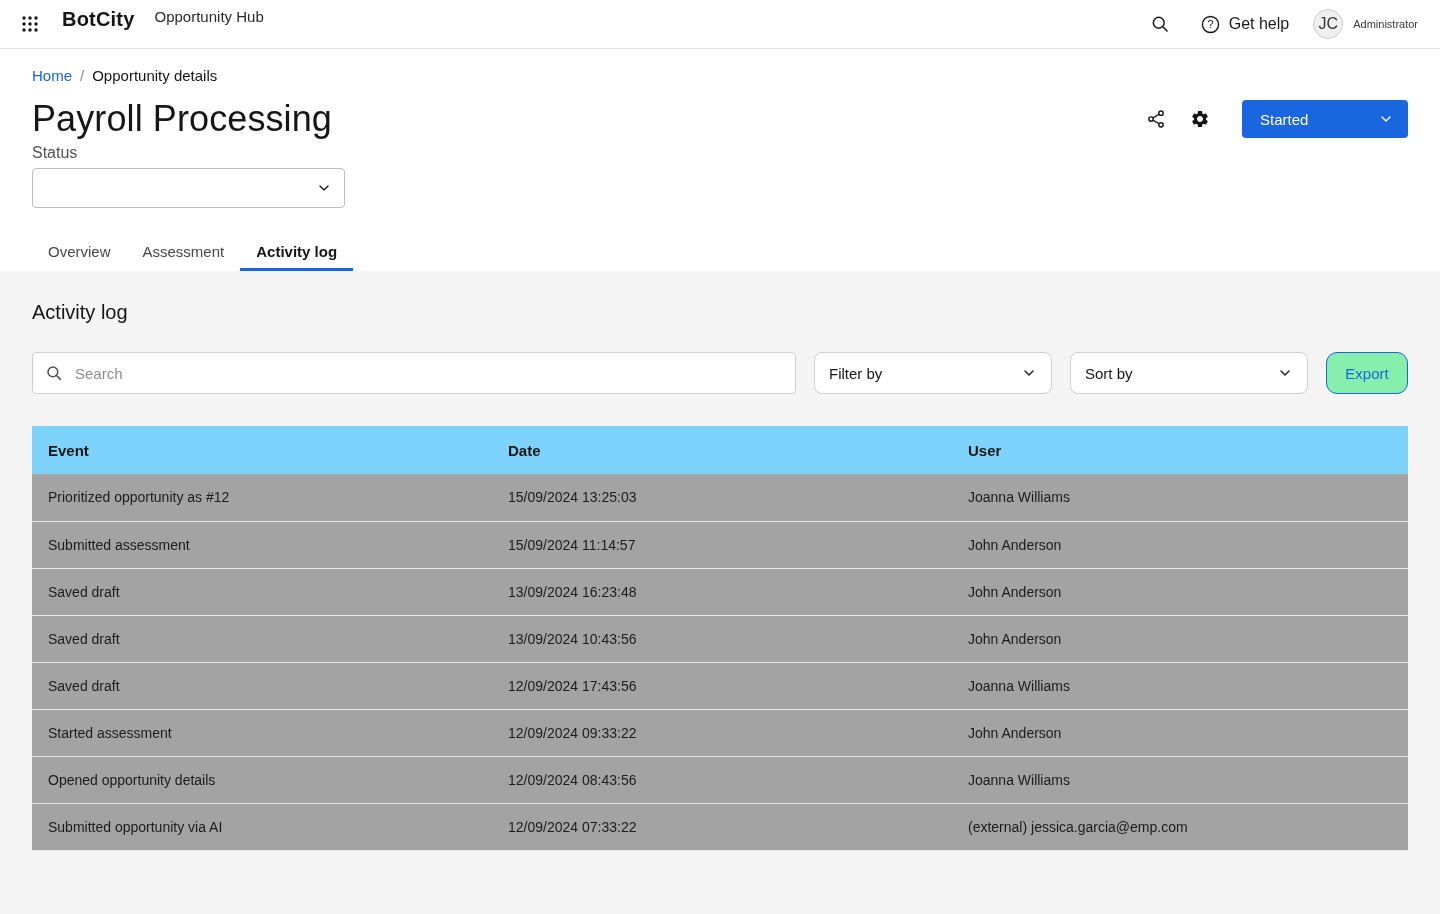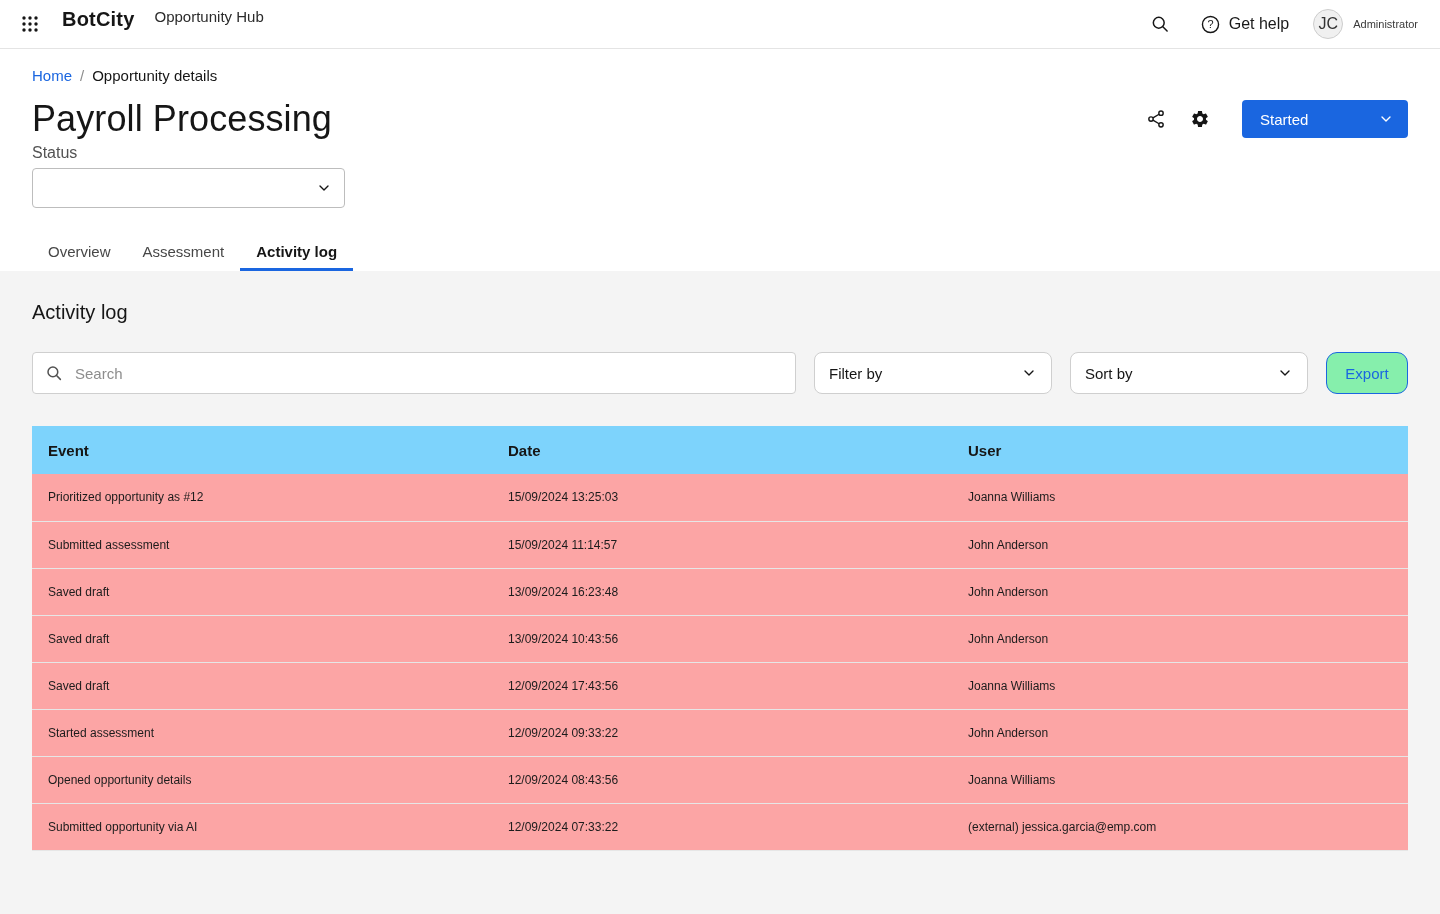--- a/index.html
+++ b/index.html
@@ -108,21 +108,21 @@
   }
 
   table.activity{
     width:100%;border-collapse:collapse;margin-top:32px;table-layout:fixed;
   }
   table.activity th{
     background:#7dd3fc;height:48px;text-align:left;
     padding:0 16px;font-size:15px;font-weight:700;color:var(--text);
   }
   table.activity td{
-    background:#fca5a5;height:47px;padding:0 16px;font-size:12px;color:#1c1c1c;
+    background:#a3a3a3;height:47px;padding:0 16px;font-size:14px;color:#1c1c1c;
     border-bottom:1px solid #e6e6e6;overflow:hidden;white-space:nowrap;text-overflow:ellipsis;
   }
 
   .chev{color:#161616;}
   .actions-btn .chev{color:#fff;}
 </style>
 </head>
 <body>
 
 <header class="topbar">

